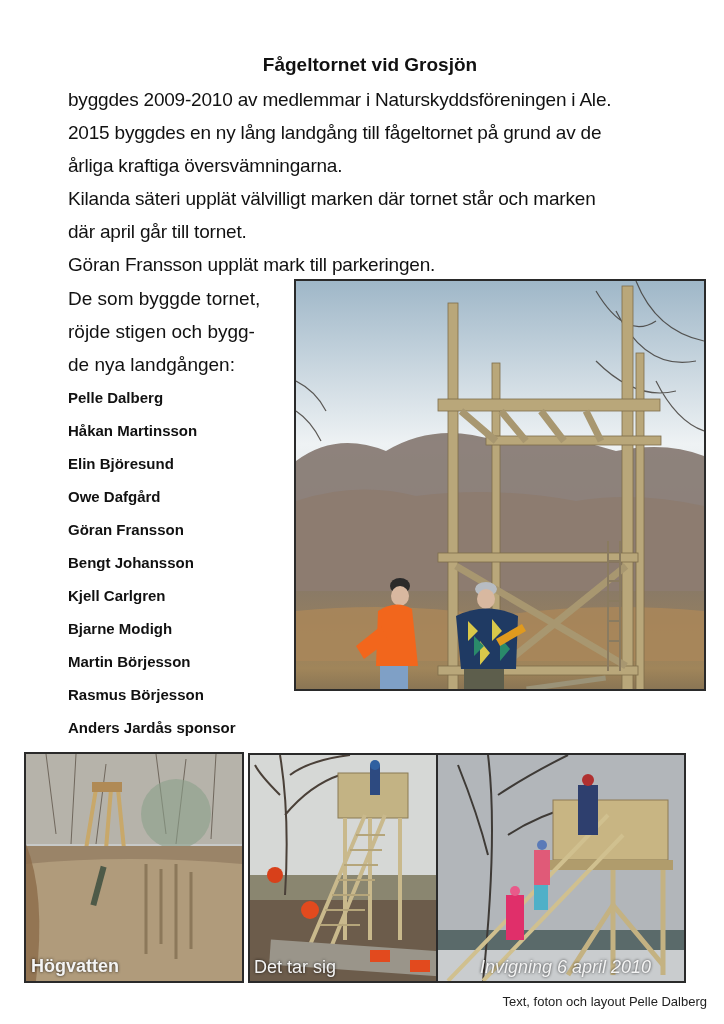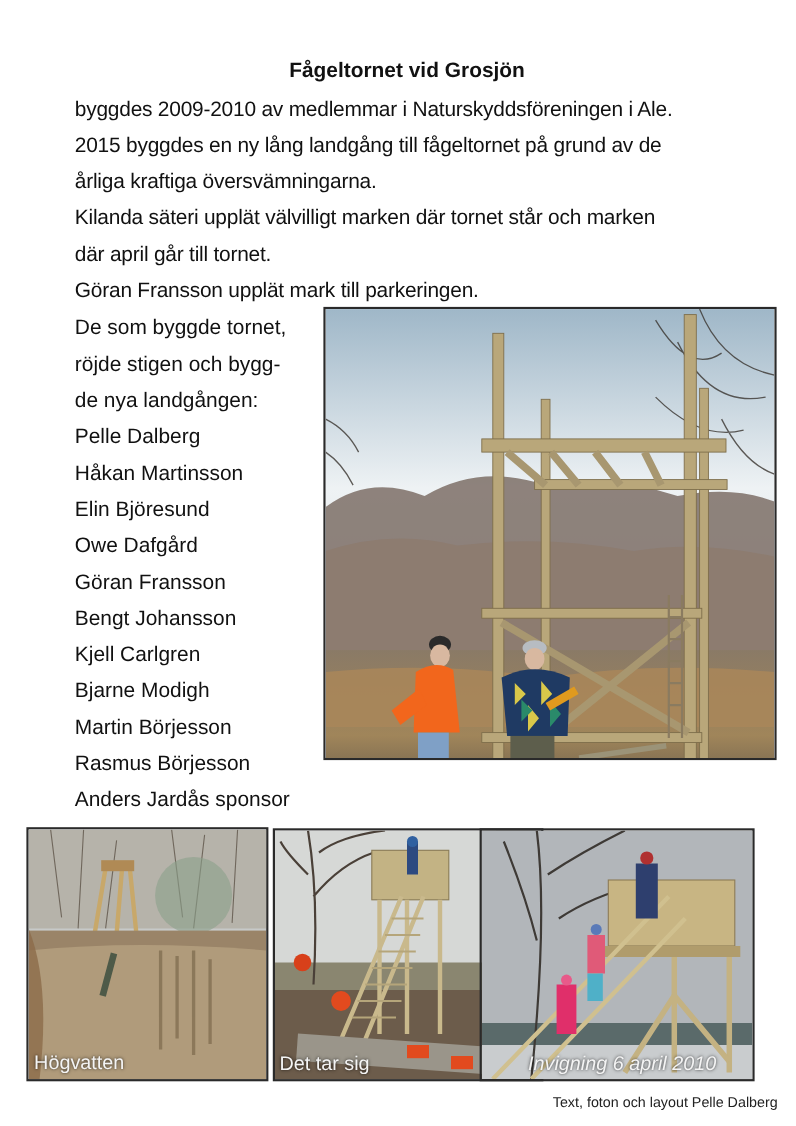--- a/index.html
+++ b/index.html
@@ -4,21 +4,21 @@
 <style>
   html, body { margin: 0; padding: 0; background: #ffffff; }
   body { width: 724px; height: 1024px; position: relative; overflow: hidden;
          font-family: "Liberation Sans", "DejaVu Sans", sans-serif; color: #111; }
   .title { position: absolute; top: 53px; left: 0; width: 740px; text-align: center;
            font-weight: bold; font-size: 19px; line-height: 24px; }
   .intro { position: absolute; left: 68px; top: 83px; width: 650px; }
   .intro p { margin: 0; font-size: 19px; line-height: 33px; letter-spacing: -0.2px; white-space: nowrap; }
   .side { position: absolute; left: 68px; top: 282px; width: 222px; }
   .side .lead { margin: 0; font-size: 19px; line-height: 33px; white-space: nowrap; }
-  .side .name { margin: 0; font-size: 19px; line-height: 33px; font-weight: normal; white-space: nowrap; }
+  .side .name { margin: 0; font-size: 15px; line-height: 33px; font-weight: bold; white-space: nowrap; }
   .photo { position: absolute; border: 2px solid #2a2a2a; overflow: hidden; box-sizing: border-box; }
   .caption { position: absolute; color: #f4f4f4; font-size: 18px; line-height: 20px;
              text-shadow: 0 0 3px rgba(0,0,0,0.8); white-space: nowrap; }
   .credit { position: absolute; right: 17px; top: 994px; font-size: 13px; color: #222;
             font-family: "Liberation Sans", sans-serif; }
   svg { display: block; }
 </style>
 </head>
 <body>
 
@@ -138,21 +138,21 @@
     </g>
     <rect x="66" y="28" width="30" height="10" fill="#b08a55"></rect>
     <rect x="0" y="92" width="216" height="135" fill="#9a8468"></rect>
     <path d="M0 110 Q100 100 216 110 V227 H0 Z" fill="#b39d7d" opacity="0.9"></path>
     <g stroke="#7d6a4d" stroke-width="3" opacity="0.7">
       <path d="M120 110 V200 M135 115 V190 M150 110 V205 M165 118 V195"></path>
     </g>
     <rect x="70" y="112" width="6" height="40" fill="#4e5a48" transform="rotate(15 73 130)"></rect>
     <path d="M0 90 Q20 140 10 227 H0 Z" fill="#8c6c4a" opacity="0.8"></path>
   </svg>
-  <div class="caption" style="left:5px; top:202px;">Högvatten</div>
+  <div class="caption" style="left:5px; top:202px;font-weight:bold;">Högvatten</div>
 </div>
 
 <div class="photo" style="left:248px; top:753px; width:246px; height:230px;">
   <svg width="201" height="226" viewBox="0 0 201 226">
     <rect width="201" height="226" fill="#d6d8d6"></rect>
     <rect x="0" y="120" width="201" height="30" fill="#8a8670"></rect>
     <rect x="0" y="145" width="201" height="81" fill="#6c5c4b"></rect>
     <g stroke="#4a4038" stroke-width="2" fill="none">
       <path d="M30 0 Q40 60 35 140 M30 40 Q10 20 5 10 M35 60 Q60 30 90 20 M40 20 Q60 5 100 0"></path>
     </g>

